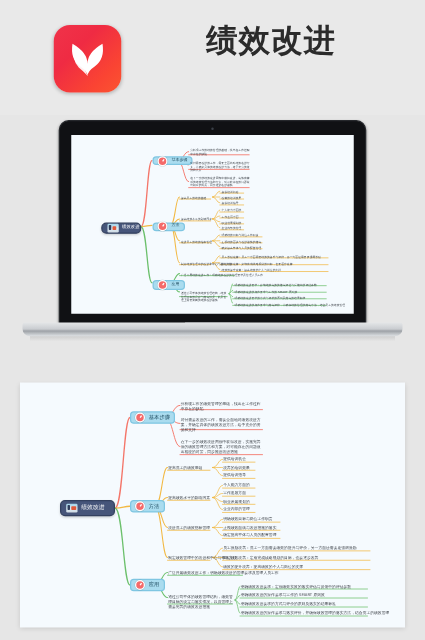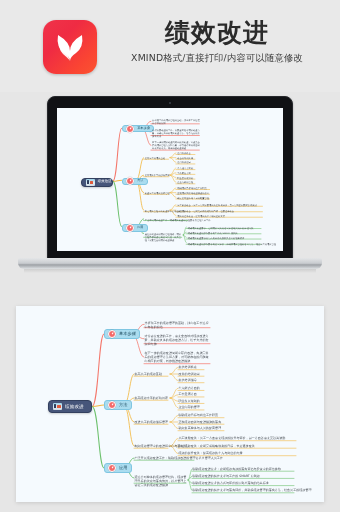--- a/index.html
+++ b/index.html
@@ -142,21 +142,20 @@
 
   <div class="header">
     <div class="logo">
       <svg width="54" height="54" viewBox="0 0 54 54" aria-hidden="true">
         <path d="M15 15 Q27 22 27 31 Q27 22 39 15 Q41 27 33 33 Q27 37 27 41 Q27 37 21 33 Q13 27 15 15 Z" fill="#ffffff"></path>
         <path d="M17 17 Q27 40 27 41 Q27 40 20 34 Q14 28 17 17 Z" fill="#ffffff" opacity=".92"></path>
       </svg>
     </div>
     <div class="title-wrap">
       <div class="title">绩效改进</div>
-      <div class="subtitle">XMIND格式/直接打印/内容可以随意修改</div>
     </div>
   </div>
 
   <div class="laptop">
     <div class="lid">
       <div class="cam"></div>
       <div class="screen">
         <div class="map" id="map-small">
           <svg id="svg-small" viewBox="0 0 228 145" preserveAspectRatio="none">
               <path d="M56.25974025974026,74.34948979591837 C61.14545454545454,74.34948979591837 61.14545454545454,20.714285714285715 65.14285714285714,20.714285714285715" fill="none" stroke="#f4766a" stroke-width="1.05" stroke-linecap="round"></path>

